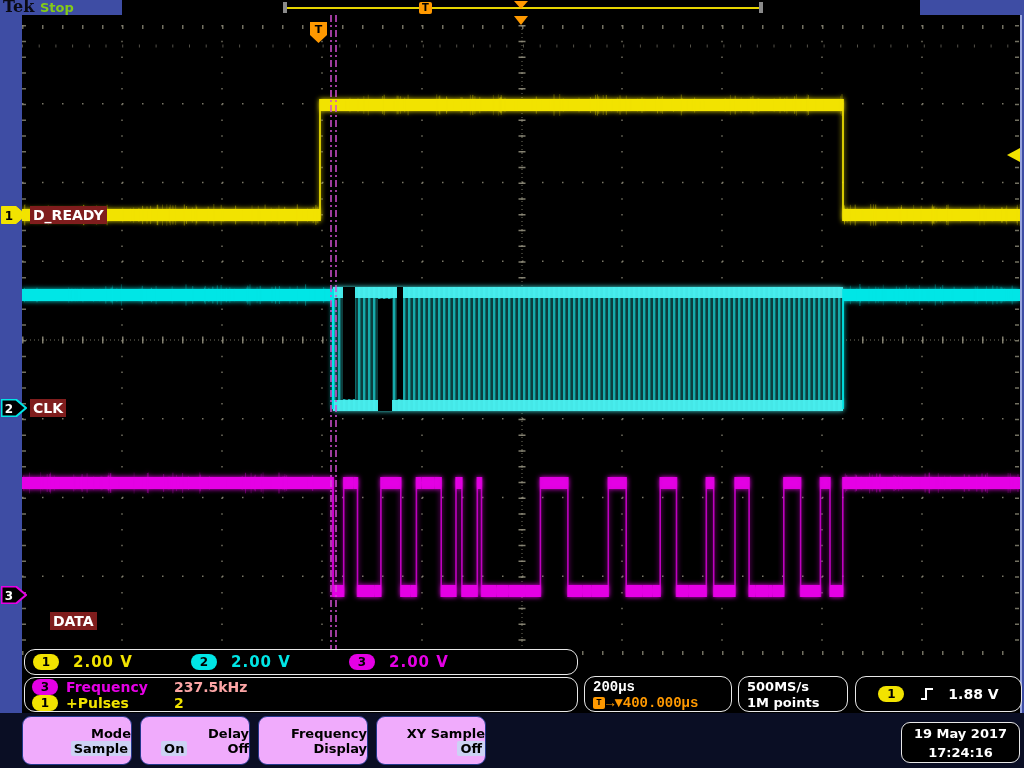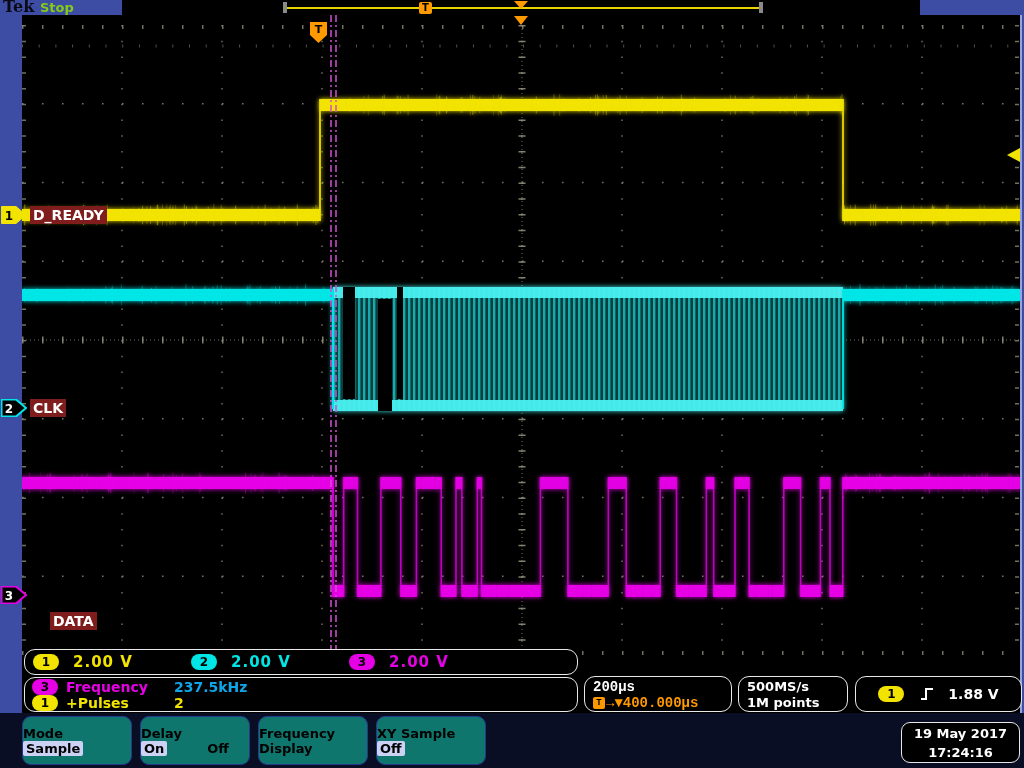--- a/index.html
+++ b/index.html
@@ -41,22 +41,22 @@
   .tb-delay{color:#ff9900;font-size:14px;font-weight:bold;line-height:16px;display:flex;align-items:center;}
   .t-icon{display:inline-block;width:12px;height:12px;background:#ff9900;color:#000;border-radius:2px;
           font-size:9px;line-height:12px;text-align:center;font-weight:bold;margin-right:1px;}
   #acq-box{left:738px;top:676px;width:110px;height:36px;padding:2px 8px;color:#fff;font-size:13px;font-weight:bold;line-height:16px;}
   #trig-box{left:855px;top:676px;width:167px;height:36px;display:flex;align-items:center;justify-content:center;color:#fff;font-size:14px;font-weight:bold;}
   #trig-box .badge{margin-right:16px;}
   .slope-icon{margin-right:14px;display:block;}
   
   #menu{position:absolute;left:0;top:713px;width:1024px;height:55px;background:#0a0e24;
         display:flex;gap:8px;padding:3px 0 0 22px;box-sizing:border-box;z-index:7;}
-  .menu-btn{width:110px;height:49px;background:#0f766e;border-radius:9px;border:1px solid #24388c;
-            display:flex;flex-direction:column;align-items:flex-start;justify-content:center;
+  .menu-btn{width:110px;height:49px;background:#f0abfc;border-radius:9px;border:1px solid #24388c;
+            display:flex;flex-direction:column;align-items:flex-end;justify-content:center;
             font-size:13px;font-weight:bold;color:#000;line-height:15px;box-sizing:border-box;cursor:pointer;}
   .hl{background:#ccd2f4;padding:0 3px;border-radius:2px;}
   .pair-row{display:flex;gap:40px;}
   #datetime{left:901px;top:722px;width:119px;height:41px;border-radius:9px;color:#fff;font-size:13px;
             font-weight:bold;text-align:center;line-height:19px;padding-top:1px;z-index:8;}
 </style>
 </head>
 <body>
 
 <div class="header">
@@ -735,21 +735,21 @@
     <div class="scale-item">
       <span class="badge" style="background: rgb(229, 0, 229);">3</span>
       <span class="scale-val" style="color: rgb(229, 0, 229);">2.00 V</span>
     </div>
   </div>
 
 <div class="box" id="meas-box">
     <div class="meas-row">
       <span class="badge" style="background: rgb(229, 0, 229);">3</span>
       <span class="meas-name" style="color: rgb(229, 0, 229);">Frequency</span>
-      <span style="color: #0ea5e9; text-align: right;">237.5kHz</span>
+      <span style="color: #fca5a5; text-align: right;">237.5kHz</span>
     </div>
     <div class="meas-row">
       <span class="badge" style="background: rgb(242, 227, 0);">1</span>
       <span class="meas-name" style="color: rgb(242, 227, 0);">+Pulses</span>
       <span style="color: rgb(242, 227, 0);">2</span>
     </div>
   </div>
 
 <div class="box" id="tb-box">
   <div class="tb-scale">200µs</div>

